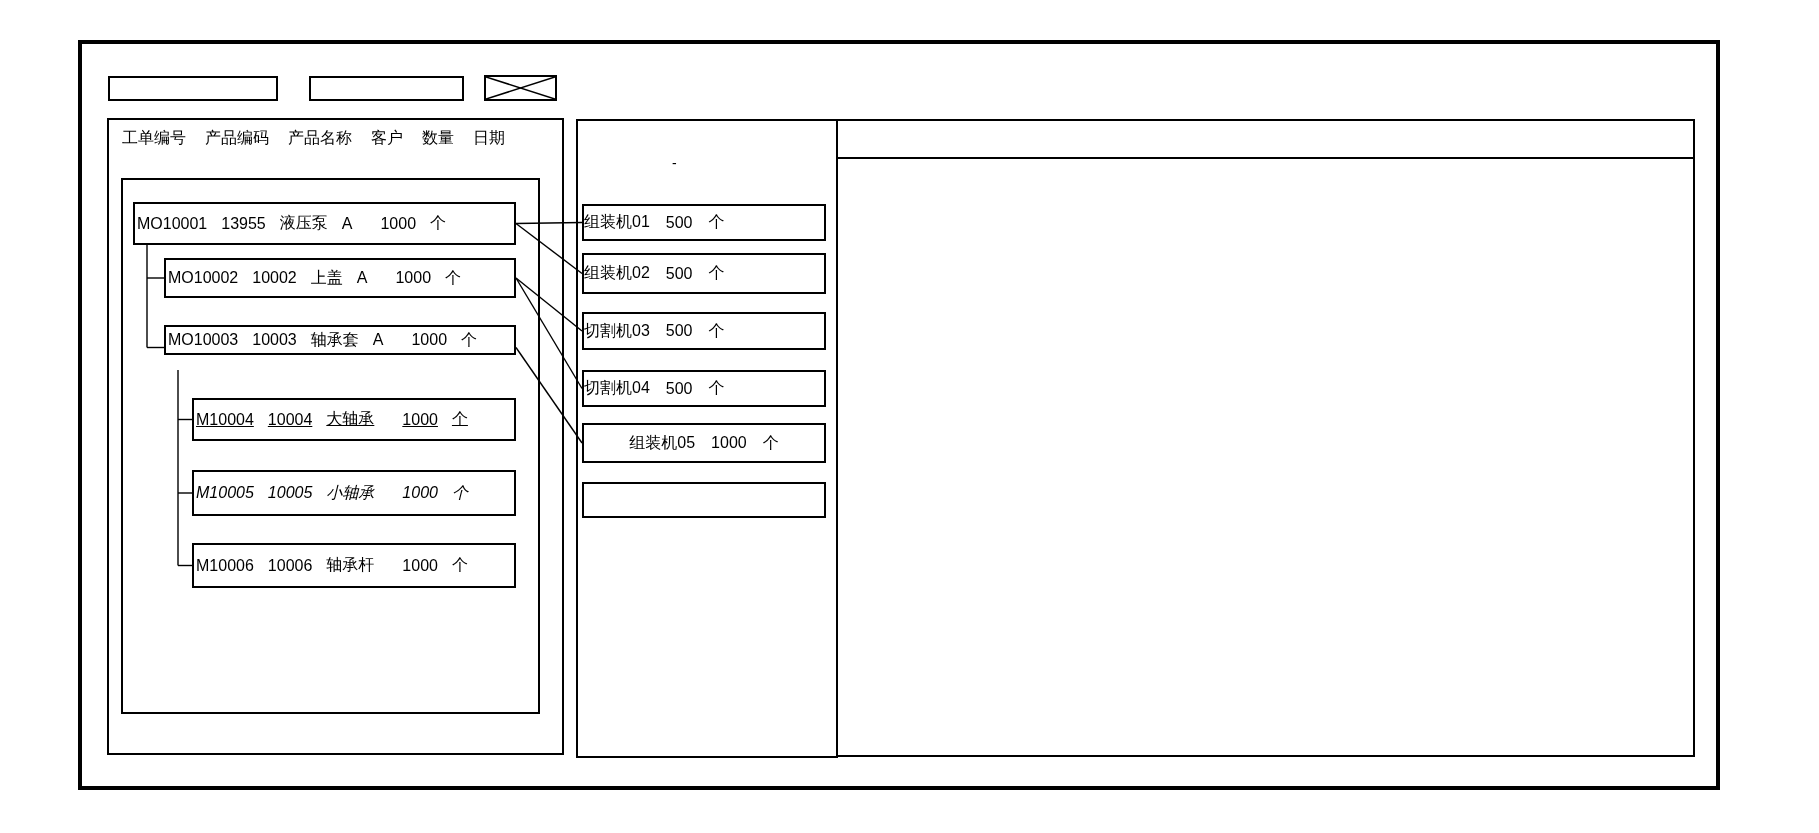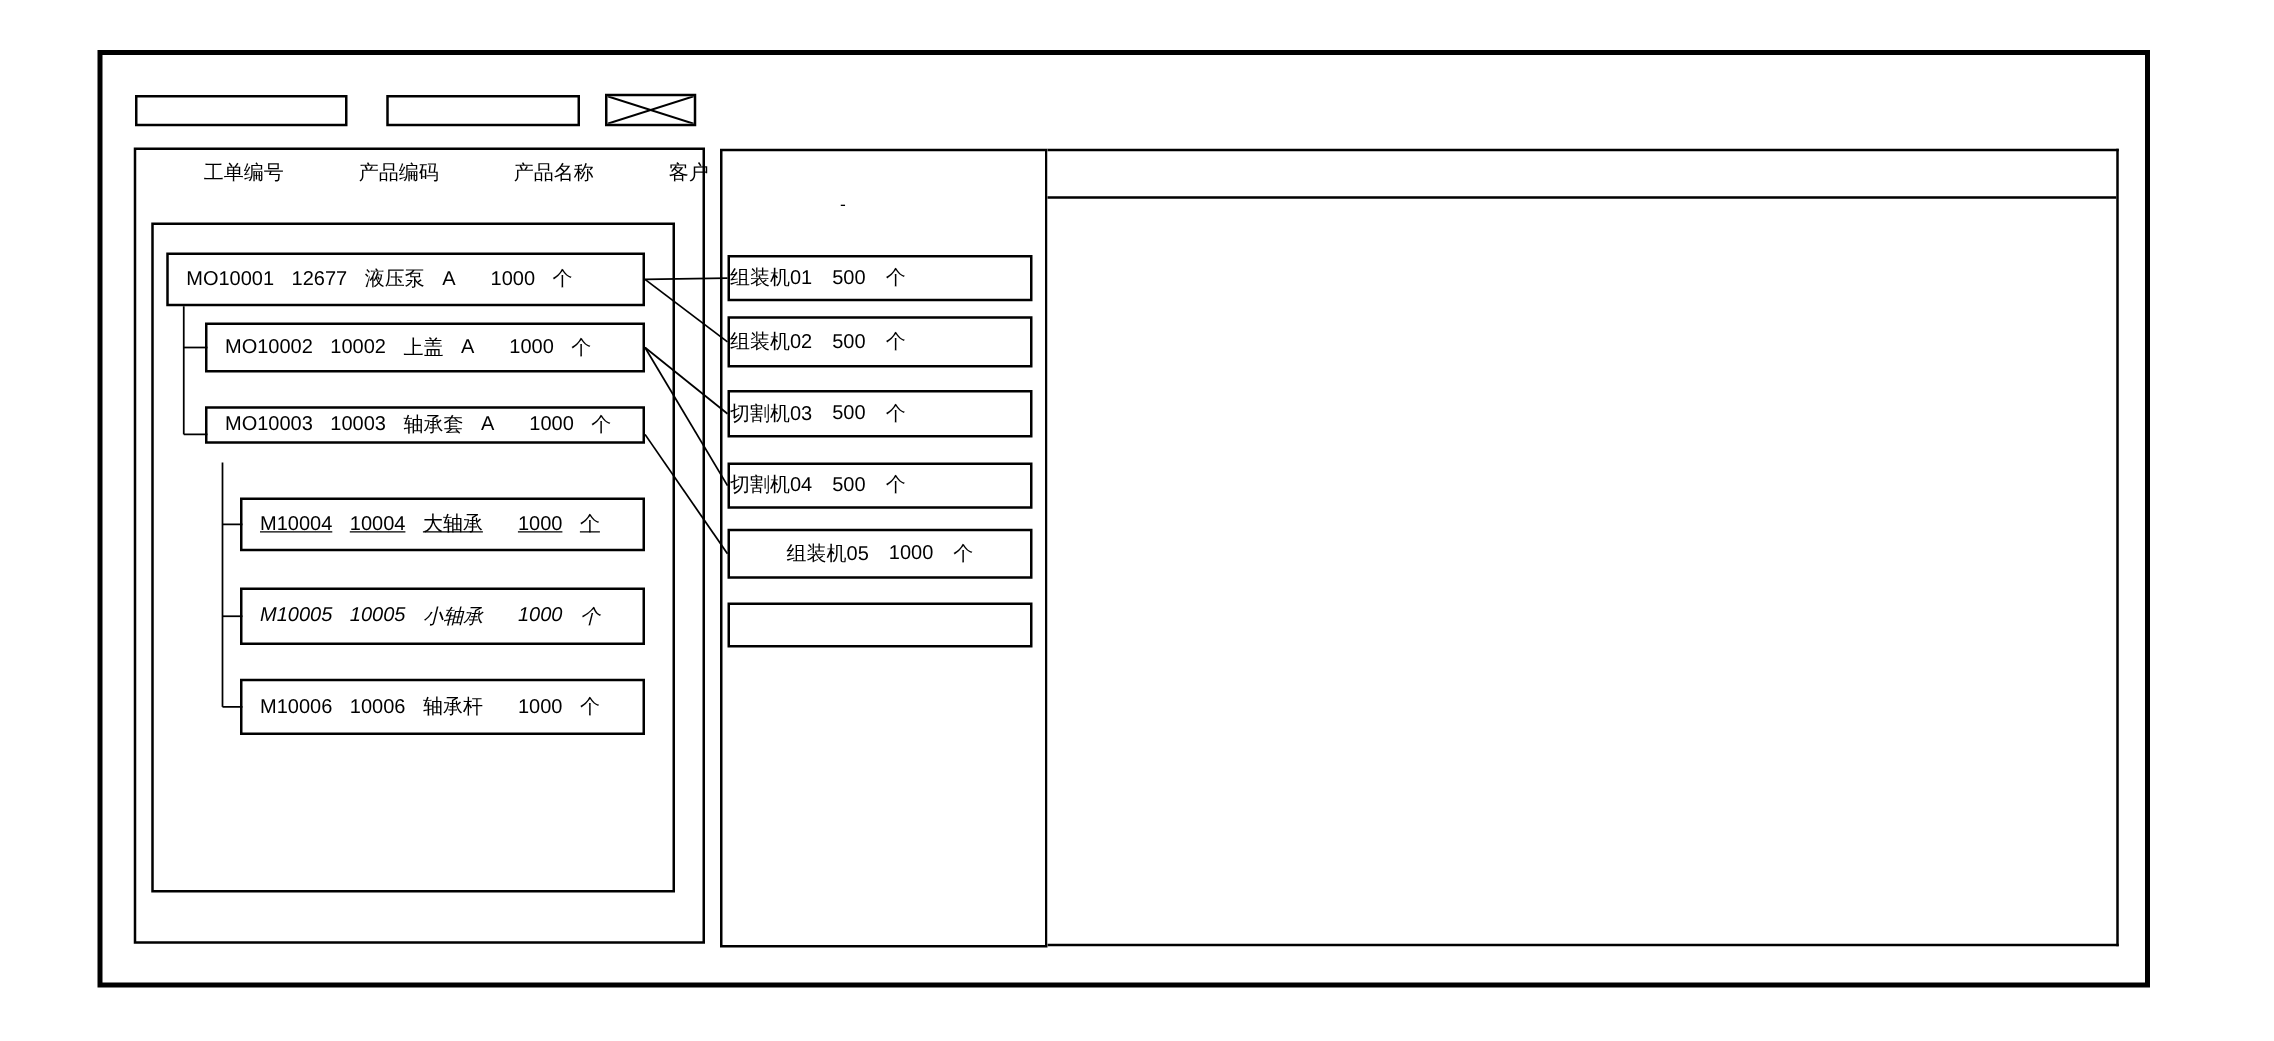--- a/index.html
+++ b/index.html
@@ -3,27 +3,27 @@
 <meta charset="utf-8">
 <style>
   html,body{margin:0;padding:0;background:#fff;}
   #app{position:relative;width:1819px;height:833px;background:#fff;overflow:hidden;
        font-family:"Liberation Sans","DejaVu Sans",sans-serif;color:#000;}
   .abs{position:absolute;box-sizing:border-box;}
   .frame{border:4px solid #000;background:#fff;}
   .panel{border:2px solid #000;background:#fff;}
   .box{position:absolute;box-sizing:border-box;border:2px solid #000;background:#fff;
        display:flex;align-items:center;font-size:16px;white-space:nowrap;}
-  .order{padding-left:14px;gap:14px;}
+  .order{padding-left:2px;gap:14px;}
   .machine{gap:16px;}
   .f{display:inline-block;}
   .qty{margin-left:14px;}
   .mq{margin-left:0;}
   .hdr{display:flex;gap:19px;font-size:16px;}
-  .hdr span{display:inline-block;margin-left:41px;}
+  .hdr span{display:inline-block;}
   #connectors{position:absolute;left:0;top:0;pointer-events:none;z-index:6;}
   #connectors line{stroke:#000;stroke-width:1.4;}
   .rp-head{position:absolute;left:0;top:0;width:100%;height:36px;border-bottom:2px solid #000;}
   .xline{stroke:#000;stroke-width:1.6;}
   .mark{font-size:14px;line-height:14px;}
 </style>
 </head>
 <body>
 
 <div id="app">
@@ -47,21 +47,21 @@
     <span>产品名称</span>
     <span>客户</span>
     <span>数量</span>
     <span>日期</span>
   </div>
 
   <div class="abs panel" style="left:121px;top:178px;width:419px;height:536px;"></div>
 
   <div class="box order" style="left:133px;top:202px;width:383px;height:43px;">
     <span class="f">MO10001</span>
-    <span class="f">12677</span>
+    <span class="f">13955</span>
     <span class="f">液压泵</span>
     <span class="f">A</span>
     <span class="f qty">1000</span>
     <span class="f">个</span>
   </div>
 
   <div class="box order" style="left:164px;top:258px;width:352px;height:40px;">
     <span class="f">MO10002</span>
     <span class="f">10002</span>
     <span class="f">上盖</span>

